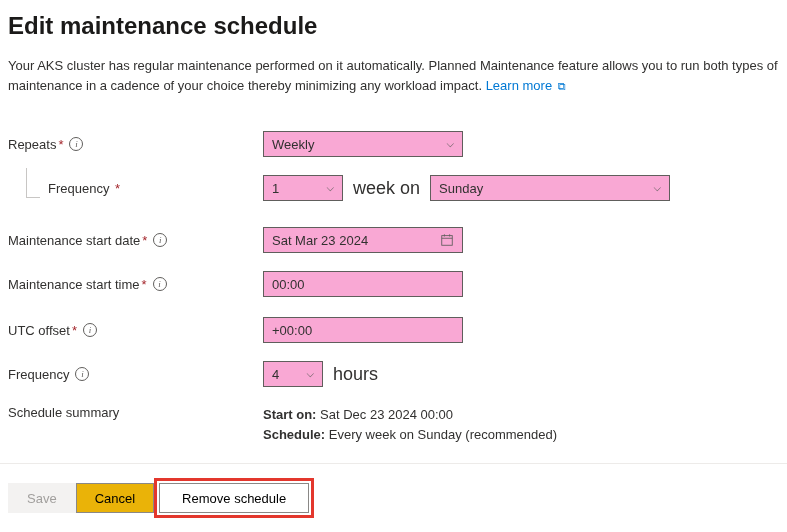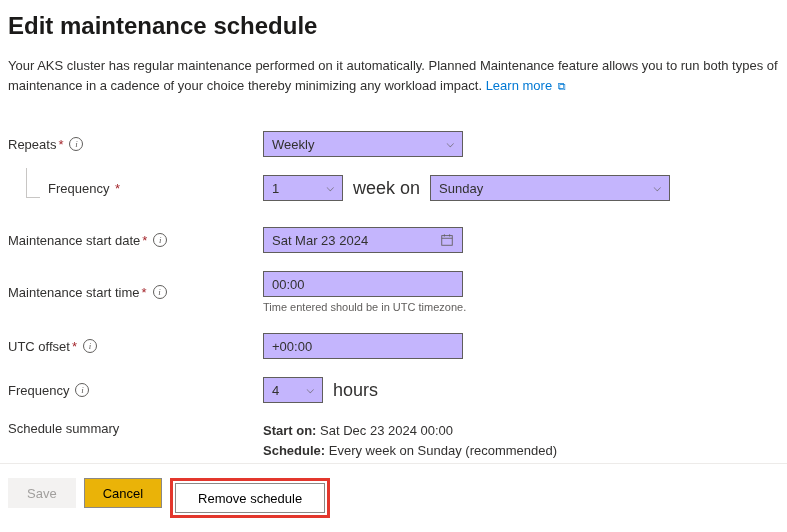--- a/index.html
+++ b/index.html
@@ -66,21 +66,21 @@
       border: 1px solid #605e5c;
       border-radius: 50%;
       font-size: 9px;
       color: #605e5c;
       margin-left: 6px;
       font-style: italic;
       font-family: Georgia, serif;
     }
     .select-box, .input-box {
       border: 1px solid #605e5c;
-      background: #c4b5fd;
+      background: #f9a8d4;
       height: 26px;
       padding: 2px 8px;
       font-size: 13px;
       color: #323130;
       display: flex;
       align-items: center;
       justify-content: space-between;
       cursor: pointer;
     }
     .select-box.w200 { width: 200px; }
@@ -135,22 +135,21 @@
       font-weight: 600;
     }
     .footer {
       position: absolute;
       bottom: 0;
       left: 0;
       right: 0;
       border-top: 1px solid #edebe9;
       padding: 14px 8px;
       display: flex;
-      gap: 8px;
-      align-items: flex-start;
+      align-items: center;
     }
     .btn {
       height: 30px;
       padding: 0 18px;
       font-size: 13px;
       border: 1px solid #8a8886;
       background: #fff;
       cursor: pointer;
       font-family: inherit;
     }
@@ -242,21 +241,20 @@
   <div class="form-row" style="margin-bottom:4px;">
     <div class="form-label">
       <span>Maintenance start time</span>
         <span class="required"> *</span>
       <span class="info-icon">i</span>
     </div>
     <div>
       <div class="input-box w200">
         <span>00:00</span>
       </div>
-      <div class="helper-text">Time entered should be in UTC timezone.</div>
     </div>
   </div>
 
   <div style="height:16px"></div>
 
   <div class="form-row">
     <div class="form-label">
       <span>UTC offset</span>
         <span class="required"> *</span>
       <span class="info-icon">i</span>

